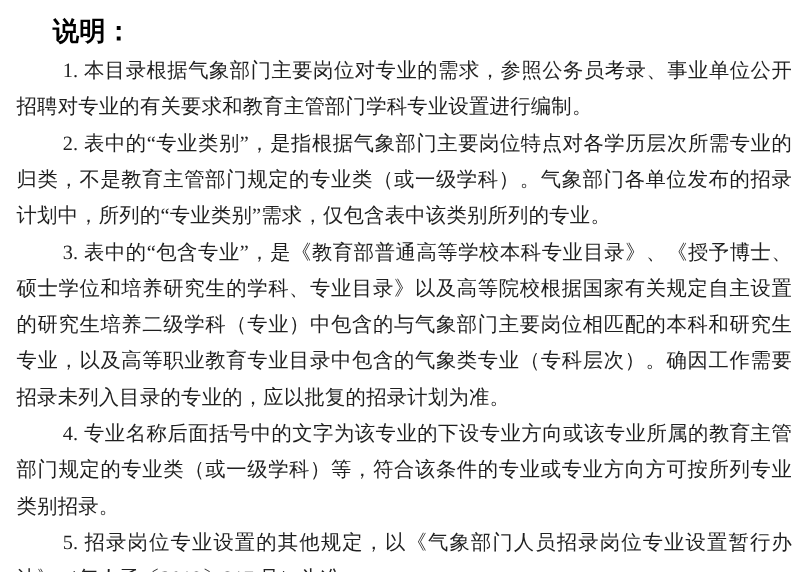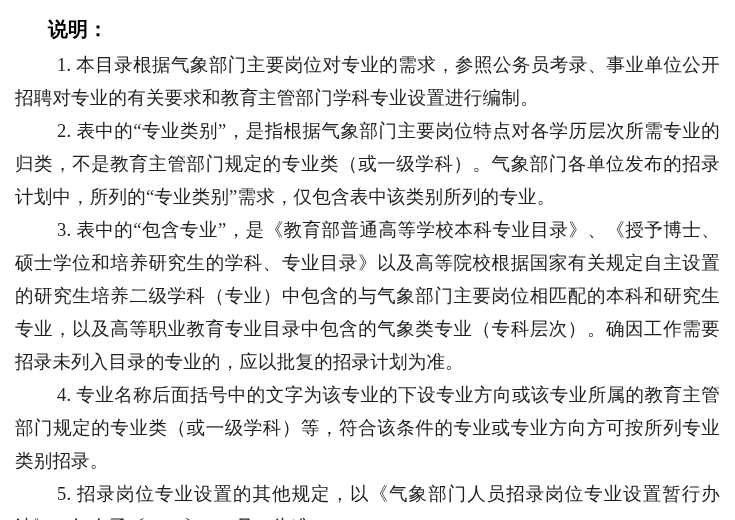--- a/index.html
+++ b/index.html
@@ -17,21 +17,21 @@
     width: 735px;
     height: 520px;
     padding: 11px 15px 0 15px;
     background: #ffffff;
     font-family: "Liberation Serif", "DejaVu Serif", serif;
     color: #1f1f1f;
   }
   .heading {
     font-family: "Liberation Sans", "DejaVu Sans", sans-serif;
     font-weight: 700;
-    font-size: 20px;
+    font-size: 24px;
     line-height: 36px;
     margin: 0 0 2px 33px;
     color: #000000;
   }
   p.note {
     margin: 0;
     font-size: 18.5px;
     line-height: 33px;
     text-align: justify;
     text-justify: inter-ideograph;

